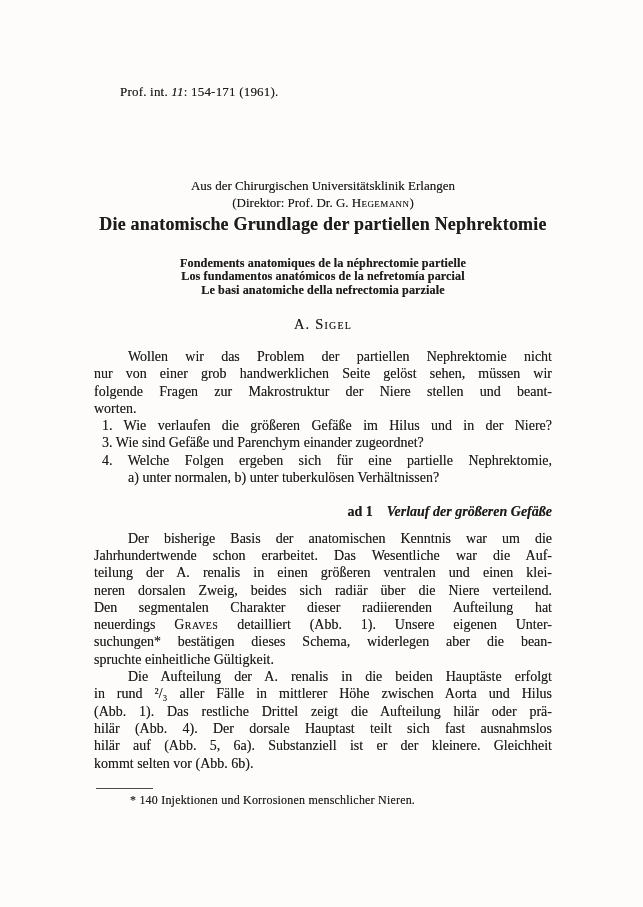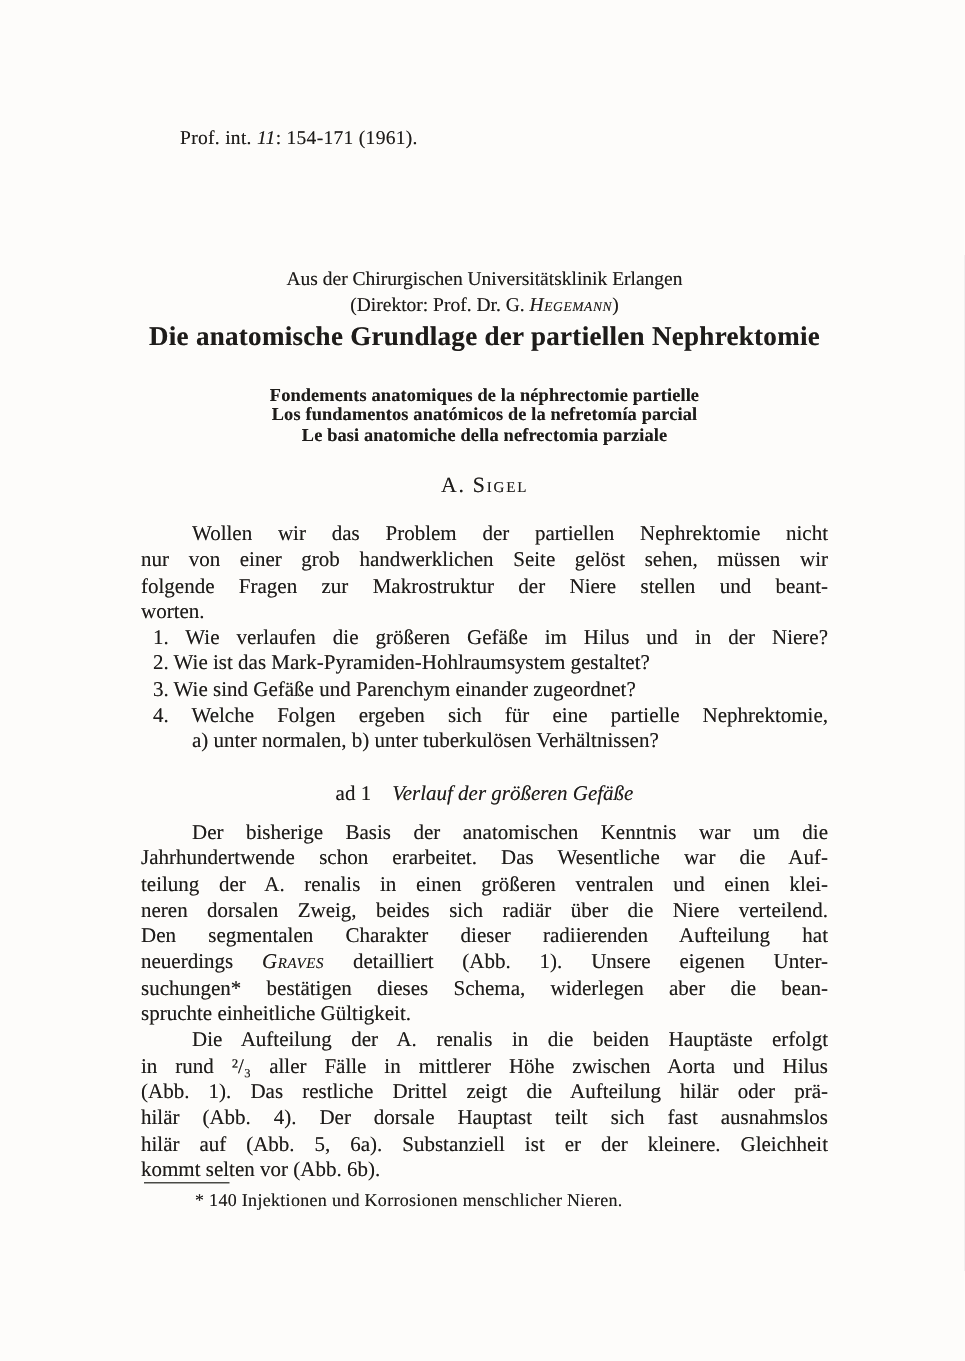--- a/index.html
+++ b/index.html
@@ -19,23 +19,23 @@
   .subs{position:absolute;left:94px;top:257px;width:458px;text-align:center;
         font-weight:bold;font-size:12.2px;line-height:13.4px;letter-spacing:.1px;}
   .author{position:absolute;left:94px;top:316px;width:458px;text-align:center;
           font-size:14.5px;font-variant:small-caps;letter-spacing:1.2px;}
   .bodyblock{position:absolute;left:94px;top:348px;width:458px;font-size:14px;line-height:17.3px;}
   .bline{min-height:17.3px;}
   .j{text-align:justify;text-align-last:justify;}
   .ind-first{padding-left:34px;}
   .ind-list{padding-left:8px;}
   .ind-list2{padding-left:34px;}
-  .heading{text-align:center;margin:17px 0 9px 0;}
+  .heading{text-align:right;margin:17px 0 9px 0;font-weight:bold;}
   .it{font-style:italic;}
-  .sc{font-variant:small-caps;letter-spacing:.4px;font-style:italic;}
+  .sc{font-variant:small-caps;letter-spacing:.4px;}
   .foot{position:absolute;left:94px;top:788px;width:458px;}
   .fnrule{width:57px;border-top:1px solid #4a4a46;margin:0 0 4px 2px;height:0;}
   .fnote{font-size:12px;padding-left:36px;letter-spacing:.2px;}
 </style>
 </head>
 <body>
 
 <div class="page" style="--paper: #fdfcfa; --ink: #1e1c1a;">
   <div class="journal" id="journal"><span>Prof. int. </span><span class="it">11</span><span>: 154-171 (1961).</span></div>
   <div class="inst" id="inst">
@@ -48,21 +48,20 @@
       <div>Los fundamentos anatómicos de la nefretomía parcial</div>
       <div>Le basi anatomiche della nefrectomia parziale</div>
     </div>
   <div class="author">A. Sigel</div>
   <div class="bodyblock" id="bodyblock">
       <div class="bline j ind-first">Wollen wir das Problem der partiellen Nephrektomie nicht</div>
       <div class="bline j">nur von einer grob handwerklichen Seite gelöst sehen, müssen wir</div>
       <div class="bline j">folgende Fragen zur Makrostruktur der Niere stellen und beant-</div>
       <div class="bline">worten.</div>
       <div class="bline j ind-list">1. Wie verlaufen die größeren Gefäße im Hilus und in der Niere?</div>
-      <div class="bline ind-list">2. Wie ist das Mark-Pyramiden-Hohlraumsystem gestaltet?</div>
       <div class="bline ind-list">3. Wie sind Gefäße und Parenchym einander zugeordnet?</div>
       <div class="bline j ind-list">4. Welche Folgen ergeben sich für eine partielle Nephrektomie,</div>
       <div class="bline ind-list2">a) unter normalen, b) unter tuberkulösen Verhältnissen?</div>
       <div class="heading"><span>ad 1</span><span> </span><span class="it">Verlauf der größeren Gefäße</span></div>
       <div class="bline j ind-first">Der bisherige Basis der anatomischen Kenntnis war um die</div>
       <div class="bline j">Jahrhundertwende schon erarbeitet. Das Wesentliche war die Auf-</div>
       <div class="bline j">teilung der A. renalis in einen größeren ventralen und einen klei-</div>
       <div class="bline j">neren dorsalen Zweig, beides sich radiär über die Niere verteilend.</div>
       <div class="bline j">Den segmentalen Charakter dieser radiierenden Aufteilung hat</div>
       <div class="bline j"><span>neuerdings </span><span class="sc">Graves</span><span> detailliert (Abb. 1). Unsere eigenen Unter-</span></div>

